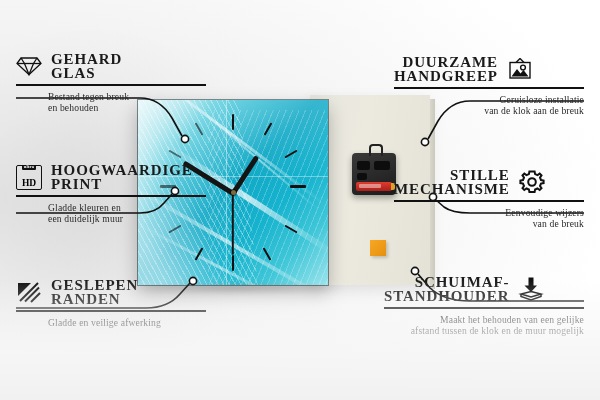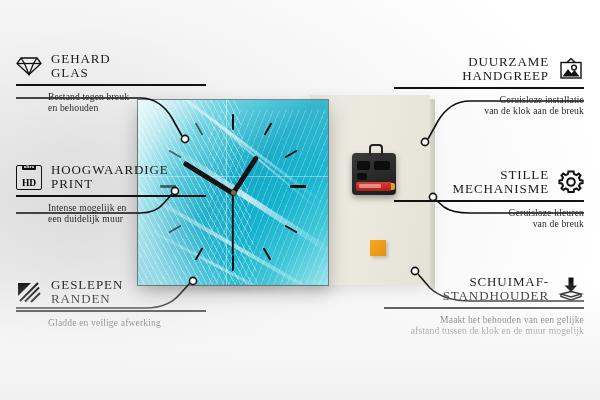--- a/index.html
+++ b/index.html
@@ -96,29 +96,29 @@
   .shadowpool{
     position:absolute;left:130px;top:282px;width:310px;height:16px;
     background:radial-gradient(ellipse 50% 50% at 35% 40%, rgba(0,0,0,.16), rgba(0,0,0,0) 70%);
     filter:blur(2px);
   }
 
   
   .feat{position:absolute;width:200px;}
   .feat .row{display:flex;align-items:center;gap:9px;}
   .feat .ttl{
-    font-weight:normal;font-size:13px;letter-spacing:.9px;color:#1a1a1a;
+    font-weight:bold;font-size:15px;letter-spacing:.9px;color:#1a1a1a;
     line-height:14px;text-transform:uppercase;
   }
   .feat .rule{height:1.6px;background:#111;margin:4px 0 5px 0;}
   .feat .sub{font-size:9.6px;line-height:11.6px;color:#2a2a2a;letter-spacing:.15px;}
   .feat.left .row{justify-content:flex-start;}
   .feat.left .ttl{text-align:left;}
   .feat.left .sub{text-align:left;margin-left:32px;}
-  .feat.right .row{justify-content:flex-end;}
+  .feat.right .row{justify-content:flex-start;}
   .feat.right .ttl{text-align:right;}
   .feat.right .sub{text-align:right;}
   .ico{width:26px;height:24px;flex:0 0 26px;display:flex;align-items:center;justify-content:center;}
   .ico svg{display:block;}
 
   .hdbox{
     width:24px;height:23px;border:1.6px solid #111;border-radius:2px;
     display:flex;flex-direction:column;align-items:center;justify-content:center;line-height:1;
   }
   .hdbox .u{font-size:4.6px;font-weight:bold;letter-spacing:.2px;background:#111;color:#fff;padding:0 2px;border-radius:1px;}
@@ -231,21 +231,21 @@
           <span class="h">HD</span>
         </span>
       </span>
       <span class="ttl">
         <span>HOOGWAARDIGE</span><br>
         <span>PRINT</span>
       </span>
     </div>
     <div class="rule"></div>
     <div class="sub">
-      <span>Intense mogelijk en</span><br>
+      <span>Gladde kleuren en</span><br>
       <span>een duidelijk muur</span>
     </div>
   </div>
 
   <div class="feat left" style="left:16px;top:278px;width:190px;">
     <div class="row">
       <span class="ico">
         <svg width="26" height="22" viewBox="0 0 26 22">
             <g stroke="#111" stroke-width="2" fill="none">
               <path d="M2,2 L15,2 L2,15 Z" fill="#111" stroke="none"></path>
@@ -300,21 +300,21 @@
         <svg width="26" height="26" viewBox="0 0 26 26">
             <g fill="none" stroke="#111" stroke-width="2">
               <path d="M13,2.5 l2.6,0 0.5,2.6 2.4,1 2.2,-1.5 1.8,1.8 -1.5,2.2 1,2.4 2.6,0.5 0,2.6 -2.6,0.5 -1,2.4 1.5,2.2 -1.8,1.8 -2.2,-1.5 -2.4,1 -0.5,2.6 -2.6,0 -2.6,0 -0.5,-2.6 -2.4,-1 -2.2,1.5 -1.8,-1.8 1.5,-2.2 -1,-2.4 -2.6,-0.5 0,-2.6 2.6,-0.5 1,-2.4 -1.5,-2.2 1.8,-1.8 2.2,1.5 2.4,-1 0.5,-2.6 z"></path>
               <circle cx="13" cy="13" r="3.8"></circle>
             </g>
           </svg>
       </span>
     </div>
     <div class="rule"></div>
     <div class="sub">
-      <span>Geruisloze kleuren</span><br>
+      <span>Eenvoudige wijzers</span><br>
       <span>van de breuk</span>
     </div>
   </div>
 
   <div class="feat right" style="left:384px;top:275px;width:200px;">
     <div class="row">
       <span class="ttl">
         <span>SCHUIMAF-</span><br>
         <span>STANDHOUDER</span>
       </span>

